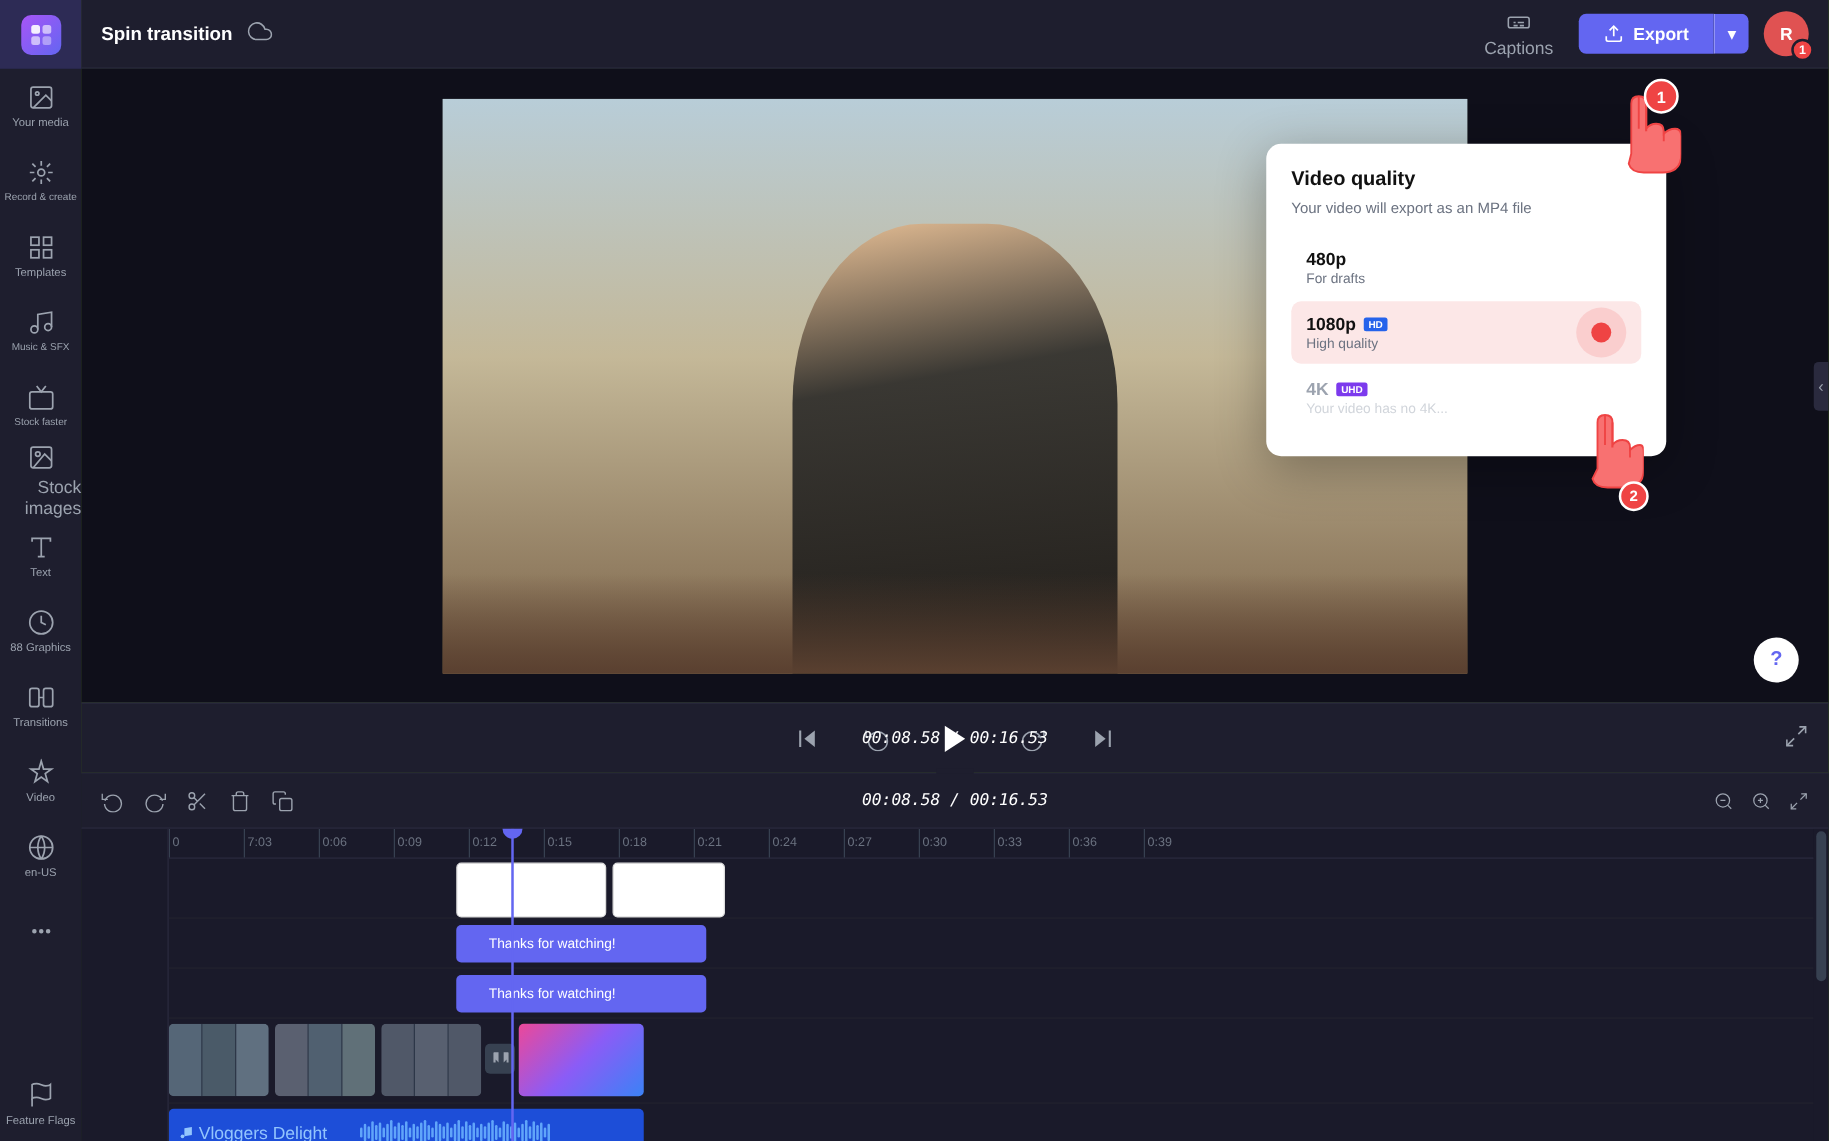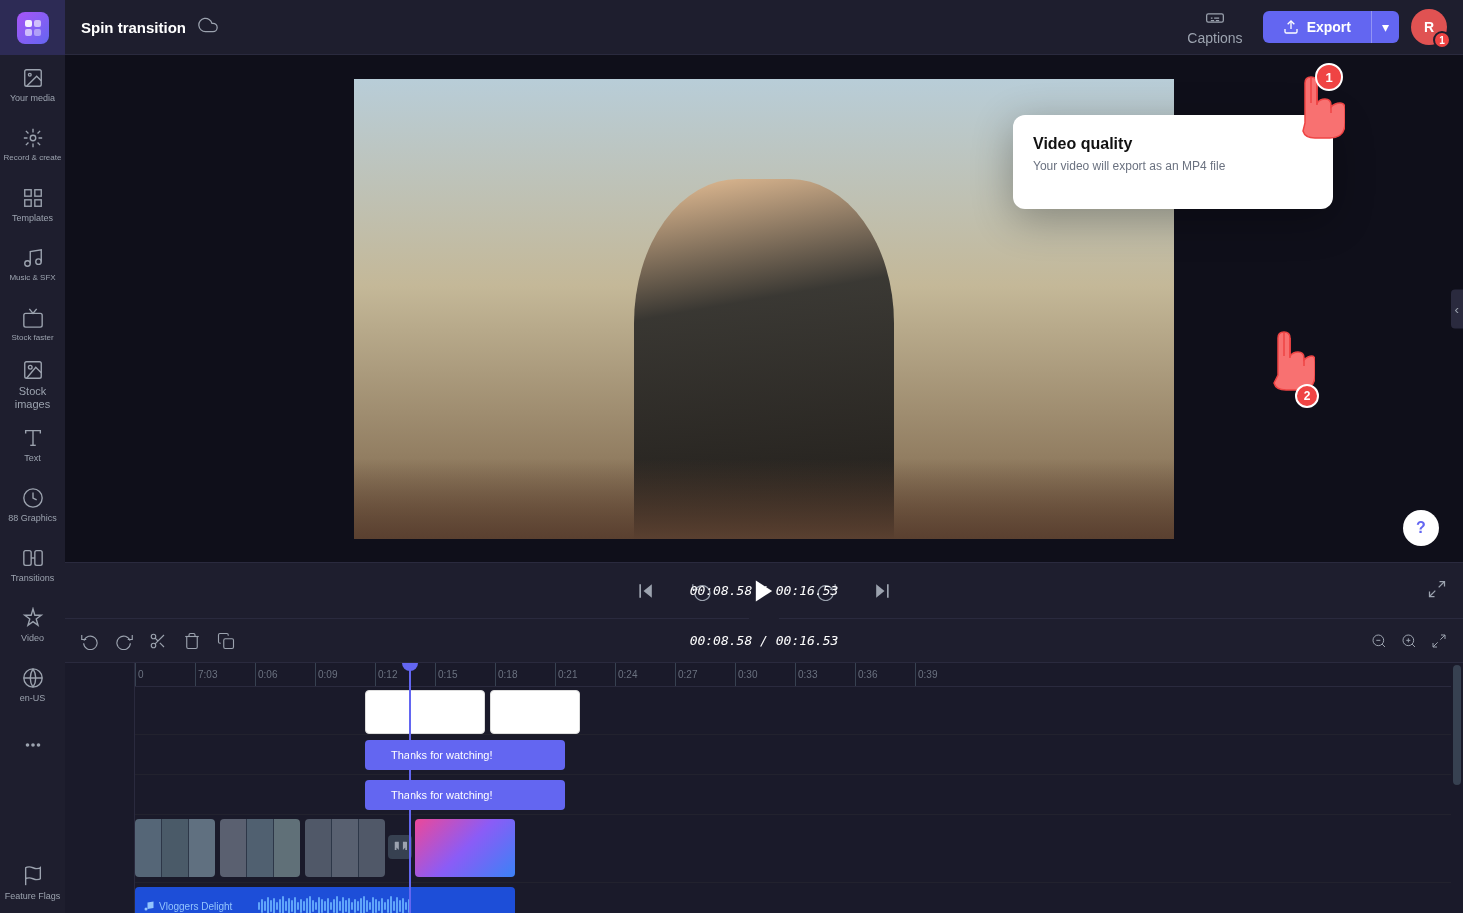--- a/index.html
+++ b/index.html
@@ -569,21 +569,21 @@
       </svg>
     <span class="sidebar-item-label" style="font-size:8px;">Stock faster</span>
   </div>
 
   <div class="sidebar-item">
     <svg viewBox="0 0 24 24" fill="none" stroke="currentColor" stroke-width="1.5">
         <rect x="3" y="3" width="18" height="18" rx="2"></rect>
         <circle cx="9" cy="9" r="2"></circle>
         <path d="M21 15l-6-6L5 21"></path>
       </svg>
-    <span class="sidebar-item-label" style="font-size:11px;">Stock images</span>
+    <span class="sidebar-item-label" style="font-size:14px;text-align:right;">Stock images</span>
   </div>
 
   <div class="sidebar-item">
     <svg viewBox="0 0 24 24" fill="none" stroke="currentColor" stroke-width="1.5">
         <polyline points="4,7 4,4 20,4 20,7"></polyline>
         <line x1="9" y1="20" x2="15" y2="20"></line>
         <line x1="12" y1="4" x2="12" y2="20"></line>
       </svg>
     <span class="sidebar-item-label">Text</span>
   </div>
@@ -690,23 +690,46 @@
       </div>
 
       <button class="right-panel-arrow" style="position:absolute;right:0;top:50%;transform:translateY(-50%);background:#2a2a3e;color:#9ca3af;border:none;cursor:pointer;padding:12px 4px;border-radius:4px 0 0 4px;">‹</button>
 
       <button class="help-btn" style="position:absolute;right:24px;bottom:16px;">?</button>
 
       <div id="quality-popup">
         <div class="popup-title">Video quality</div>
         <div class="popup-subtitle">Your video will export as an MP4 file</div>
 
-
-
-
+        <div class="quality-option">
+          <div class="quality-name">
+            <span>480p</span>
+          </div>
+          <div class="quality-desc">For drafts</div>
+        </div>
+
+
+        <div class="quality-option selected">
+          <div class="quality-name">
+            <span>1080p</span>
+            <span class="badge-hd">HD</span>
+          </div>
+          <div class="quality-desc">High quality</div>
+          <div class="selected-indicator">
+            <div class="selected-dot"></div>
+          </div>
+        </div>
+
+        <div class="quality-option">
+          <div class="quality-name disabled">
+            <span>4K</span>
+            <span class="badge-uhd">UHD</span>
+          </div>
+          <div class="quality-desc disabled">Your video has no 4K...</div>
+        </div>
 
       </div>
 
       <div class="cursor-hand" style="right:108px;top:8px;">
         <svg width="70" height="90" viewBox="0 0 70 90" fill="none">
           <path d="M30 60 L30 20 Q30 14 36 14 Q42 14 42 20 L42 40 Q45 36 50 36 Q56 36 56 42 L56 44 Q60 40 65 40 Q70 40 70 46 L70 60 Q70 75 55 75 L40 75 Q30 75 28 68 Z" fill="#f87171" stroke="#ef4444" stroke-width="1.5"></path>
           <path d="M36 14 L36 40" stroke="#ef4444" stroke-width="1.5"></path>
           <path d="M42 20 L42 42" stroke="#ef4444" stroke-width="1.5"></path>
           <path d="M56 42 L56 50" stroke="#ef4444" stroke-width="1.5"></path>
         </svg>
@@ -912,21 +935,21 @@
 
             <div style="position:absolute;left:280px;top:4px;height:58px;width:100px;border-radius:4px;overflow:hidden;background:linear-gradient(135deg,#ec4899,#8b5cf6,#3b82f6);"></div>
           </div>
 
           <div style="height:48px;position:relative;">
             <div class="clip-audio" style="left:0;width:380px;">
               <svg width="12" height="12" viewBox="0 0 24 24" fill="#93c5fd">
                   <path d="M9 18V5l12-2v13"></path>
                   <circle cx="6" cy="18" r="3" fill="#93c5fd"></circle>
                 </svg>
-              <span style="color:#93c5fd;font-size:10px;margin-right:22px;">Vloggers Delight</span>
+              <span style="color:#93c5fd;font-size:14px;margin-right:22px;">Vloggers Delight</span>
               <div class="audio-waveform">
 
                 <div class="wave-bar" style="height:8px;"></div>
                 <div class="wave-bar" style="height:14px;"></div>
                 <div class="wave-bar" style="height:10px;"></div>
                 <div class="wave-bar" style="height:18px;"></div>
                 <div class="wave-bar" style="height:12px;"></div>
                 <div class="wave-bar" style="height:16px;"></div>
                 <div class="wave-bar" style="height:8px;"></div>
                 <div class="wave-bar" style="height:14px;"></div>

